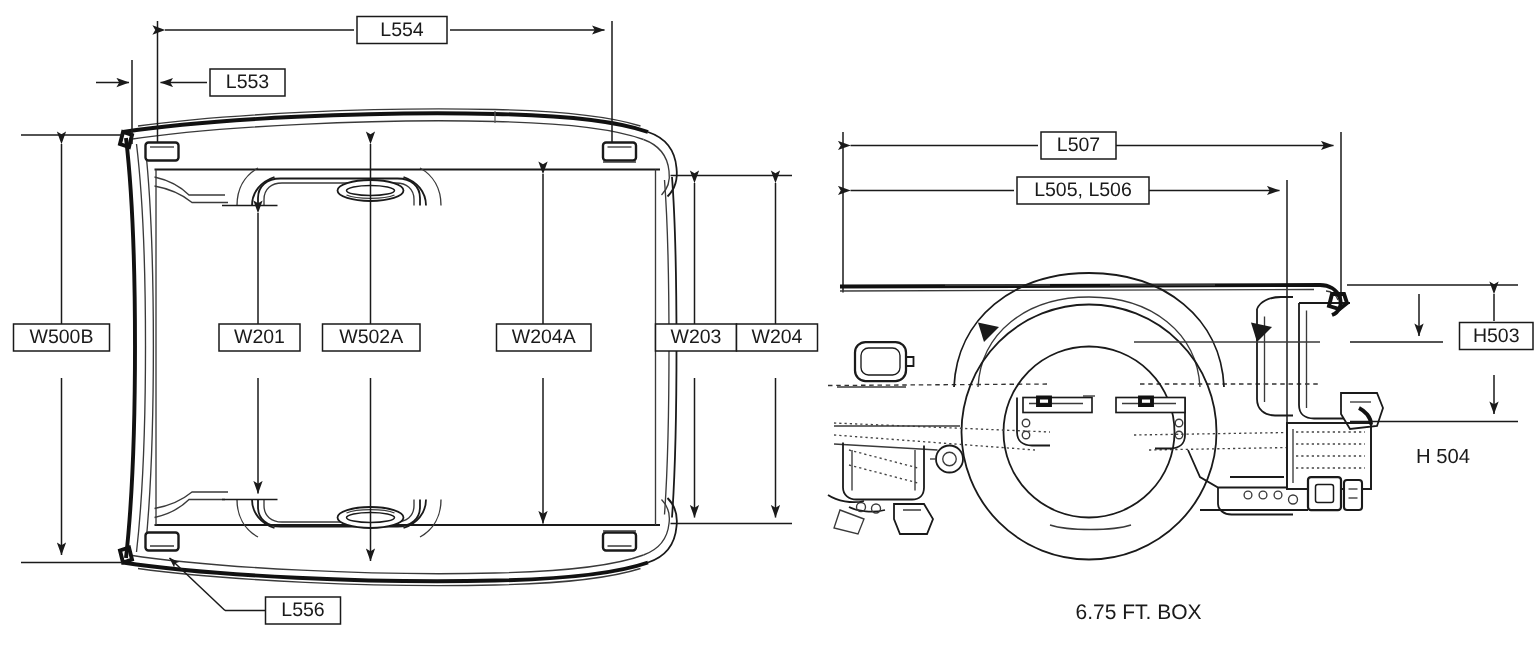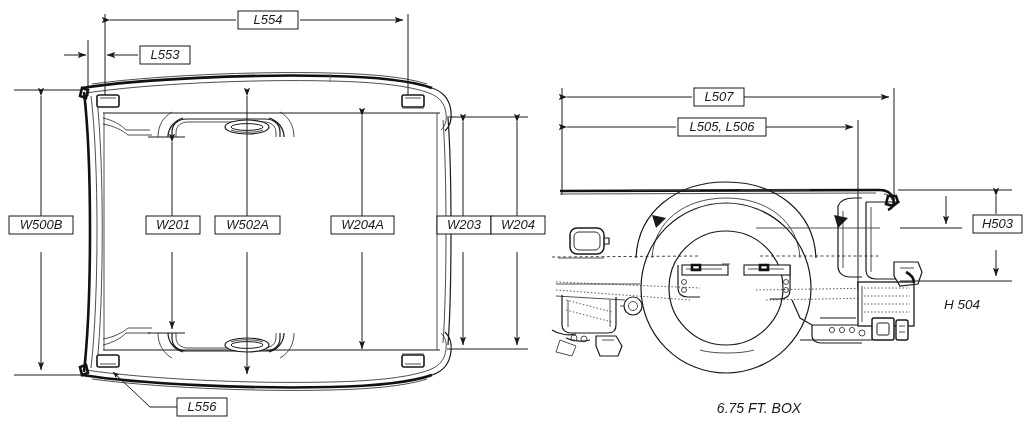--- a/index.html
+++ b/index.html
@@ -1,18 +1,18 @@
 <!DOCTYPE html>
 <html><head>
 <meta charset="utf-8">
 <style>
   html,body{margin:0;padding:0;background:#ffffff;}
   body{width:1024px;height:433px;overflow:hidden;
        font-family:"Liberation Sans","DejaVu Sans",sans-serif;}
-  #stage{position:relative;width:824px;height:433px;background:#fff;font-style:italic;}
+  #stage{position:relative;width:824px;height:433px;background:#fff;}
   svg{display:block;}
   .dimlabel{font-family:"Liberation Sans","DejaVu Sans",sans-serif;
             font-size:13px;fill:#1a1a1a;dominant-baseline:middle;text-anchor:middle;
             letter-spacing:0px;}
   .plainlabel{font-family:"Liberation Sans","DejaVu Sans",sans-serif;
             font-size:13.5px;fill:#1a1a1a;dominant-baseline:middle;text-anchor:middle;}
   .caption{font-family:"Liberation Sans","DejaVu Sans",sans-serif;
             font-size:14px;fill:#1a1a1a;dominant-baseline:middle;text-anchor:middle;}
   .lbox{fill:#ffffff;stroke:#1a1a1a;stroke-width:1;}
   .dim{stroke:#1a1a1a;stroke-width:1;fill:none;}

